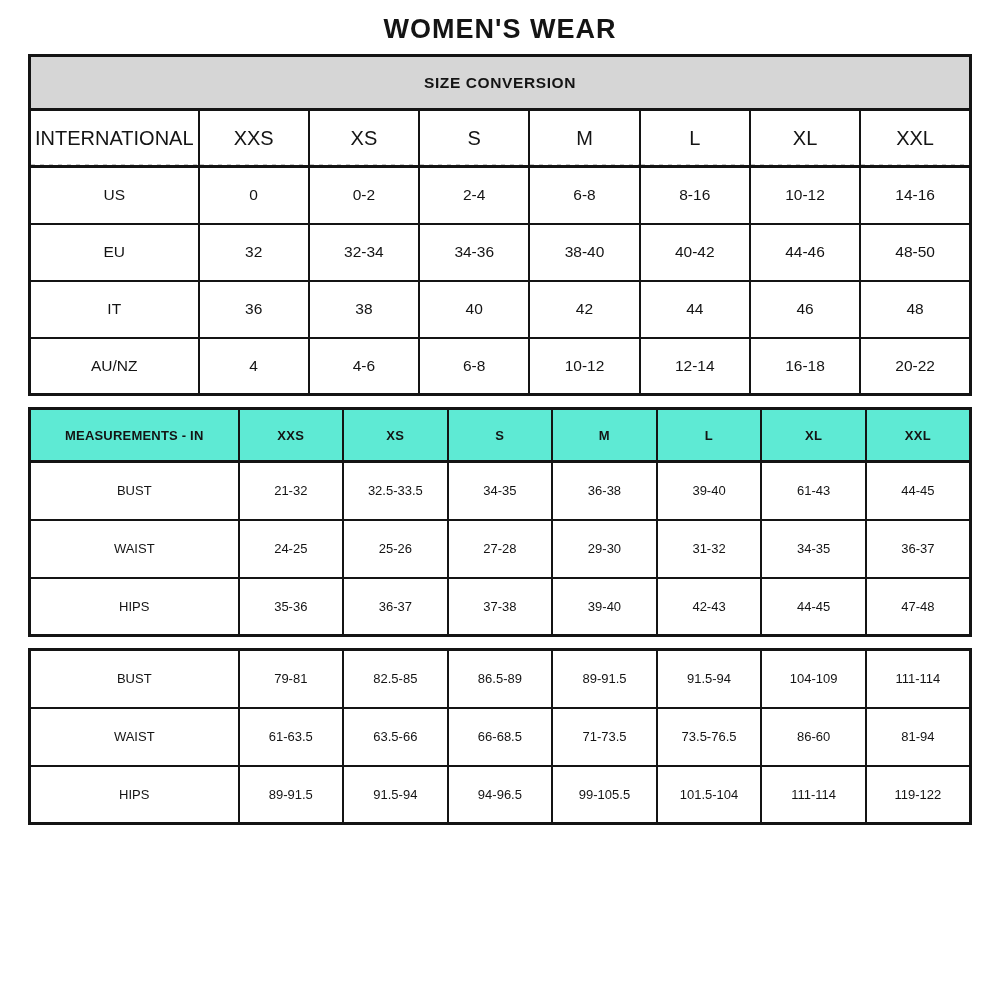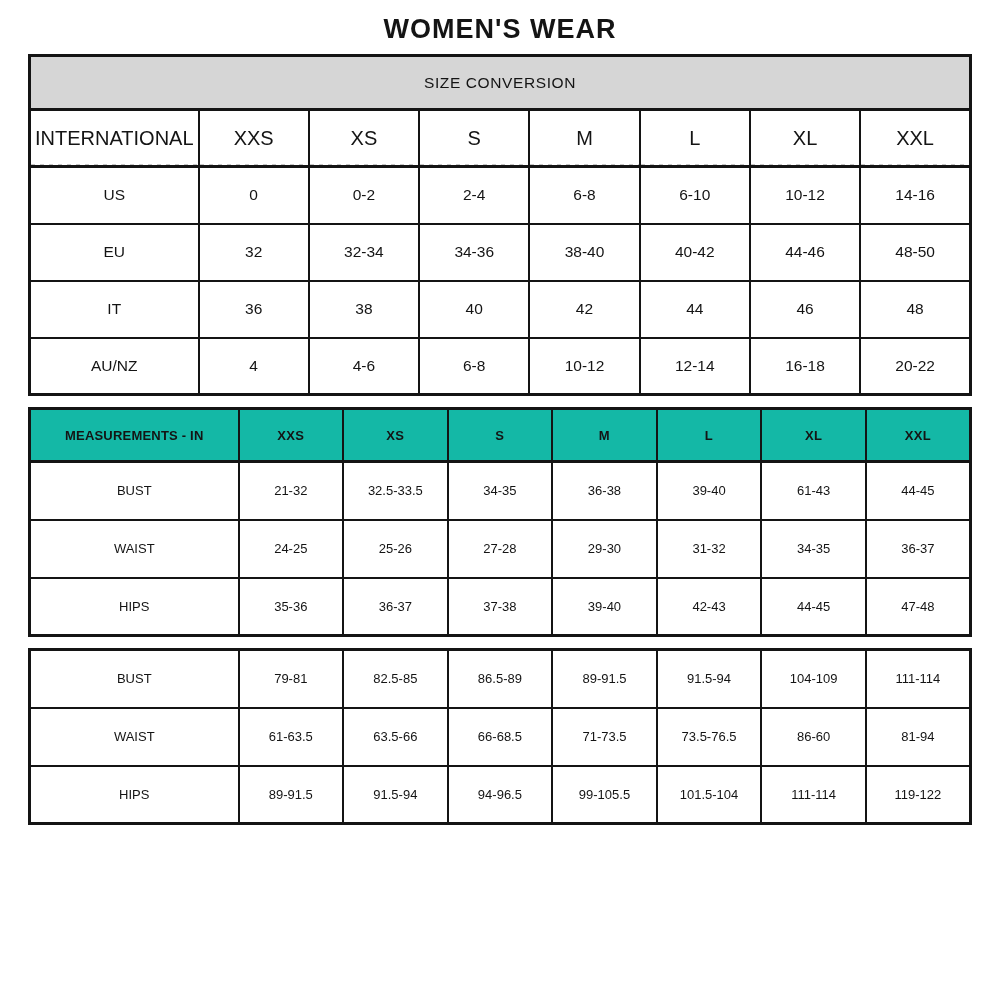--- a/index.html
+++ b/index.html
@@ -43,27 +43,27 @@
   .t1 col.c-label { width: 169px; }
   .t23 col.c-label { width: 209px; }
   
   .t1 tr { height: 57px; }
   .t1 tr.banner-row { height: 54px; }
   .t23 tr { height: 58px; }
   .t23 tr.hdr-row { height: 53px; }
   
   .banner-row td {
     background: #d6d6d6;
-    font-weight: 400;
+    font-weight: 700;
     font-size: 15px;
     letter-spacing: 0.6px;
     border-bottom-width: 3px;
   }
   .hdr-row td {
-    background: #14b8a6;
+    background: #5eead4;
     font-weight: 700;
     font-size: 15px;
     letter-spacing: 0.4px;
     border-bottom-width: 3px;
   }
   
   .t1 .cols-row td {
     font-size: 20px;
     border-bottom-width: 3px;
     
@@ -101,21 +101,21 @@
           <td>L</td>
           <td>XL</td>
           <td>XXL</td>
         </tr>
         <tr>
           <td>US</td>
           <td>0</td>
           <td>0-2</td>
           <td>2-4</td>
           <td>6-8</td>
-          <td>6-10</td>
+          <td>8-16</td>
           <td>10-12</td>
           <td>14-16</td>
         </tr>
         <tr>
           <td>EU</td>
           <td>32</td>
           <td>32-34</td>
           <td>34-36</td>
           <td>38-40</td>
           <td>40-42</td>

